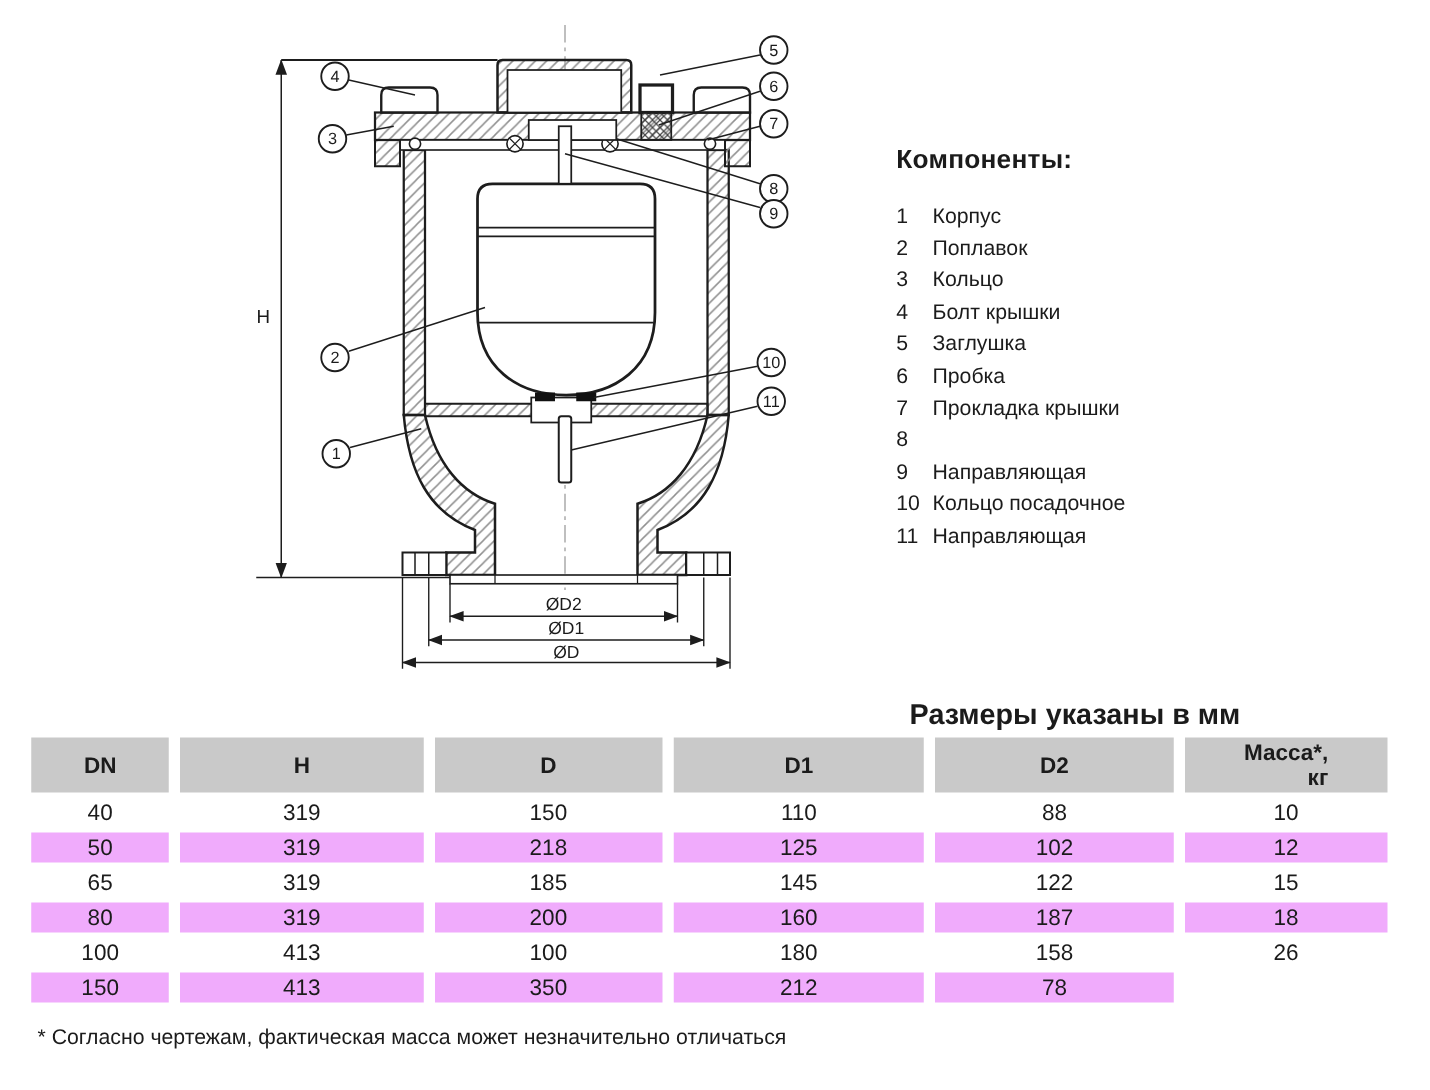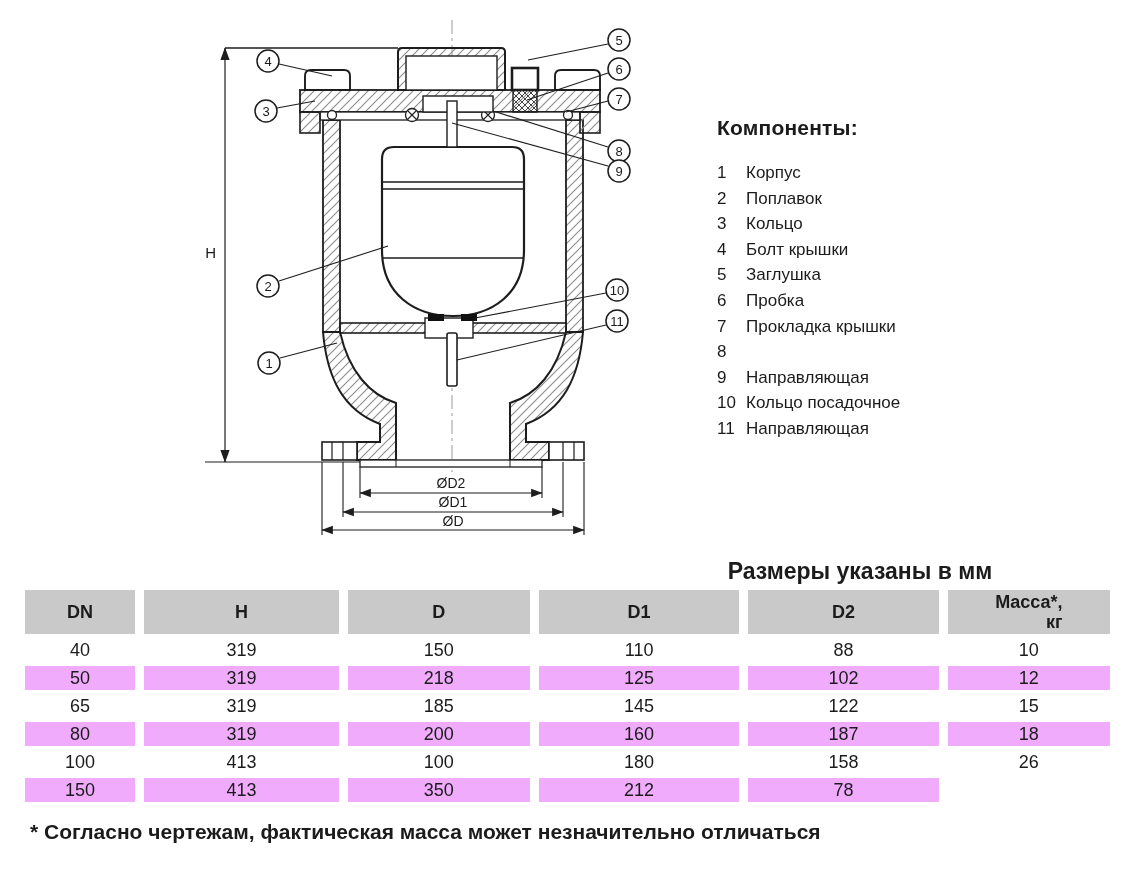--- a/index.html
+++ b/index.html
@@ -23,21 +23,21 @@
 
   
   .spec-table{left:25px;top:590px;width:1085px;display:grid;
     grid-template-columns:10.6fr 18.7fr 17.5fr 19.3fr 18.3fr 15.6fr;
     gap:4px 9px;font-size:18px;}
   .cell{display:flex;align-items:center;justify-content:center;text-align:right;}
   .cell.head{background:#c9c9c9;font-weight:bold;height:44px;white-space:pre-line;line-height:20px;}
   .cell.data{height:24px;}
   .cell.data.gray{background:#f0abfc;}
 
-  .footnote{left:30px;top:820px;font-size:21px;font-weight:bold;}
+  .footnote{left:30px;top:820px;font-size:17px;}
 
   svg text{font-family:"Liberation Sans","DejaVu Sans",sans-serif;}
   .callout-num{font-size:13px;fill:#1b1b1b;}
   .dim-label{font-size:14px;fill:#1b1b1b;}
 </style>
 </head>
 <body>
 
 <svg id="drawing" class="abs" width="680" height="560" viewBox="0 0 680 560">
   <defs>

